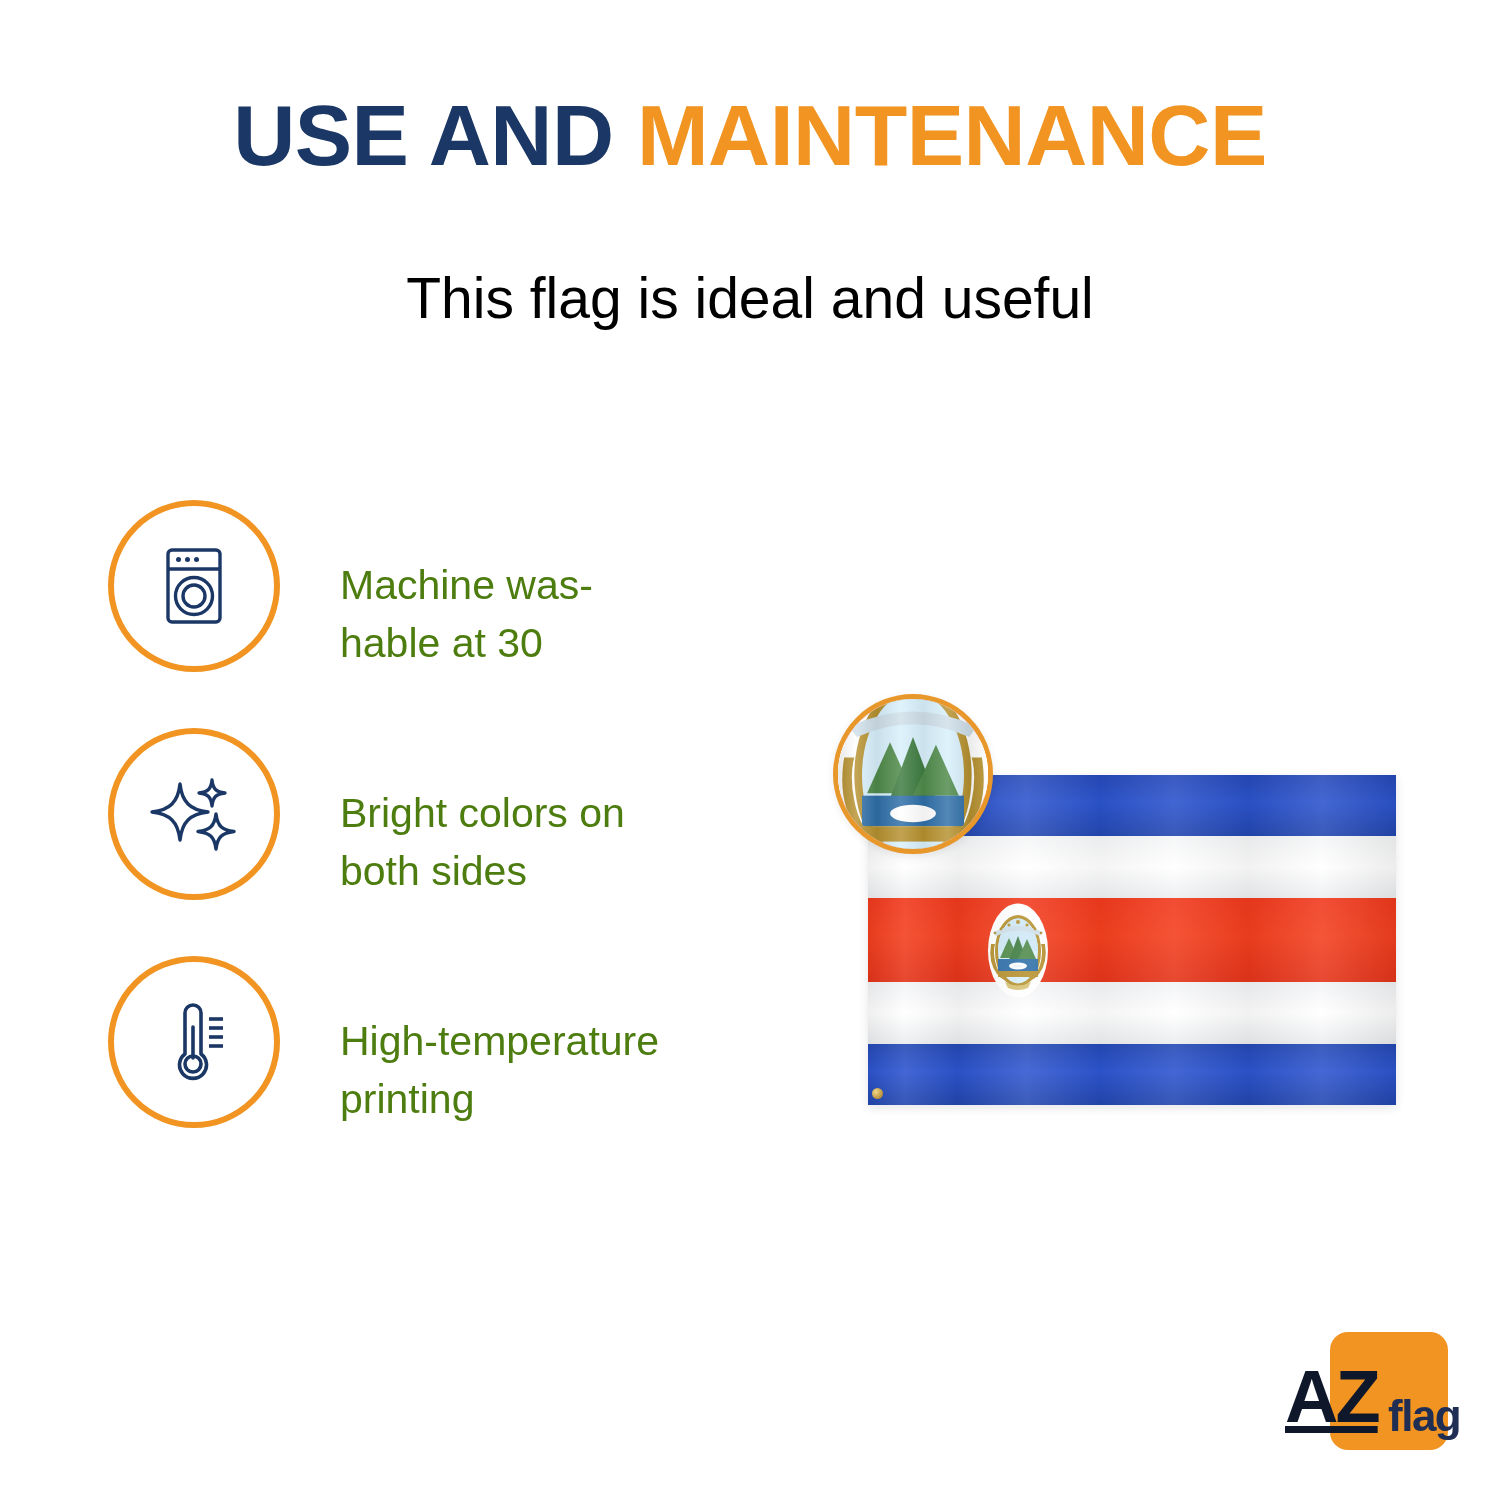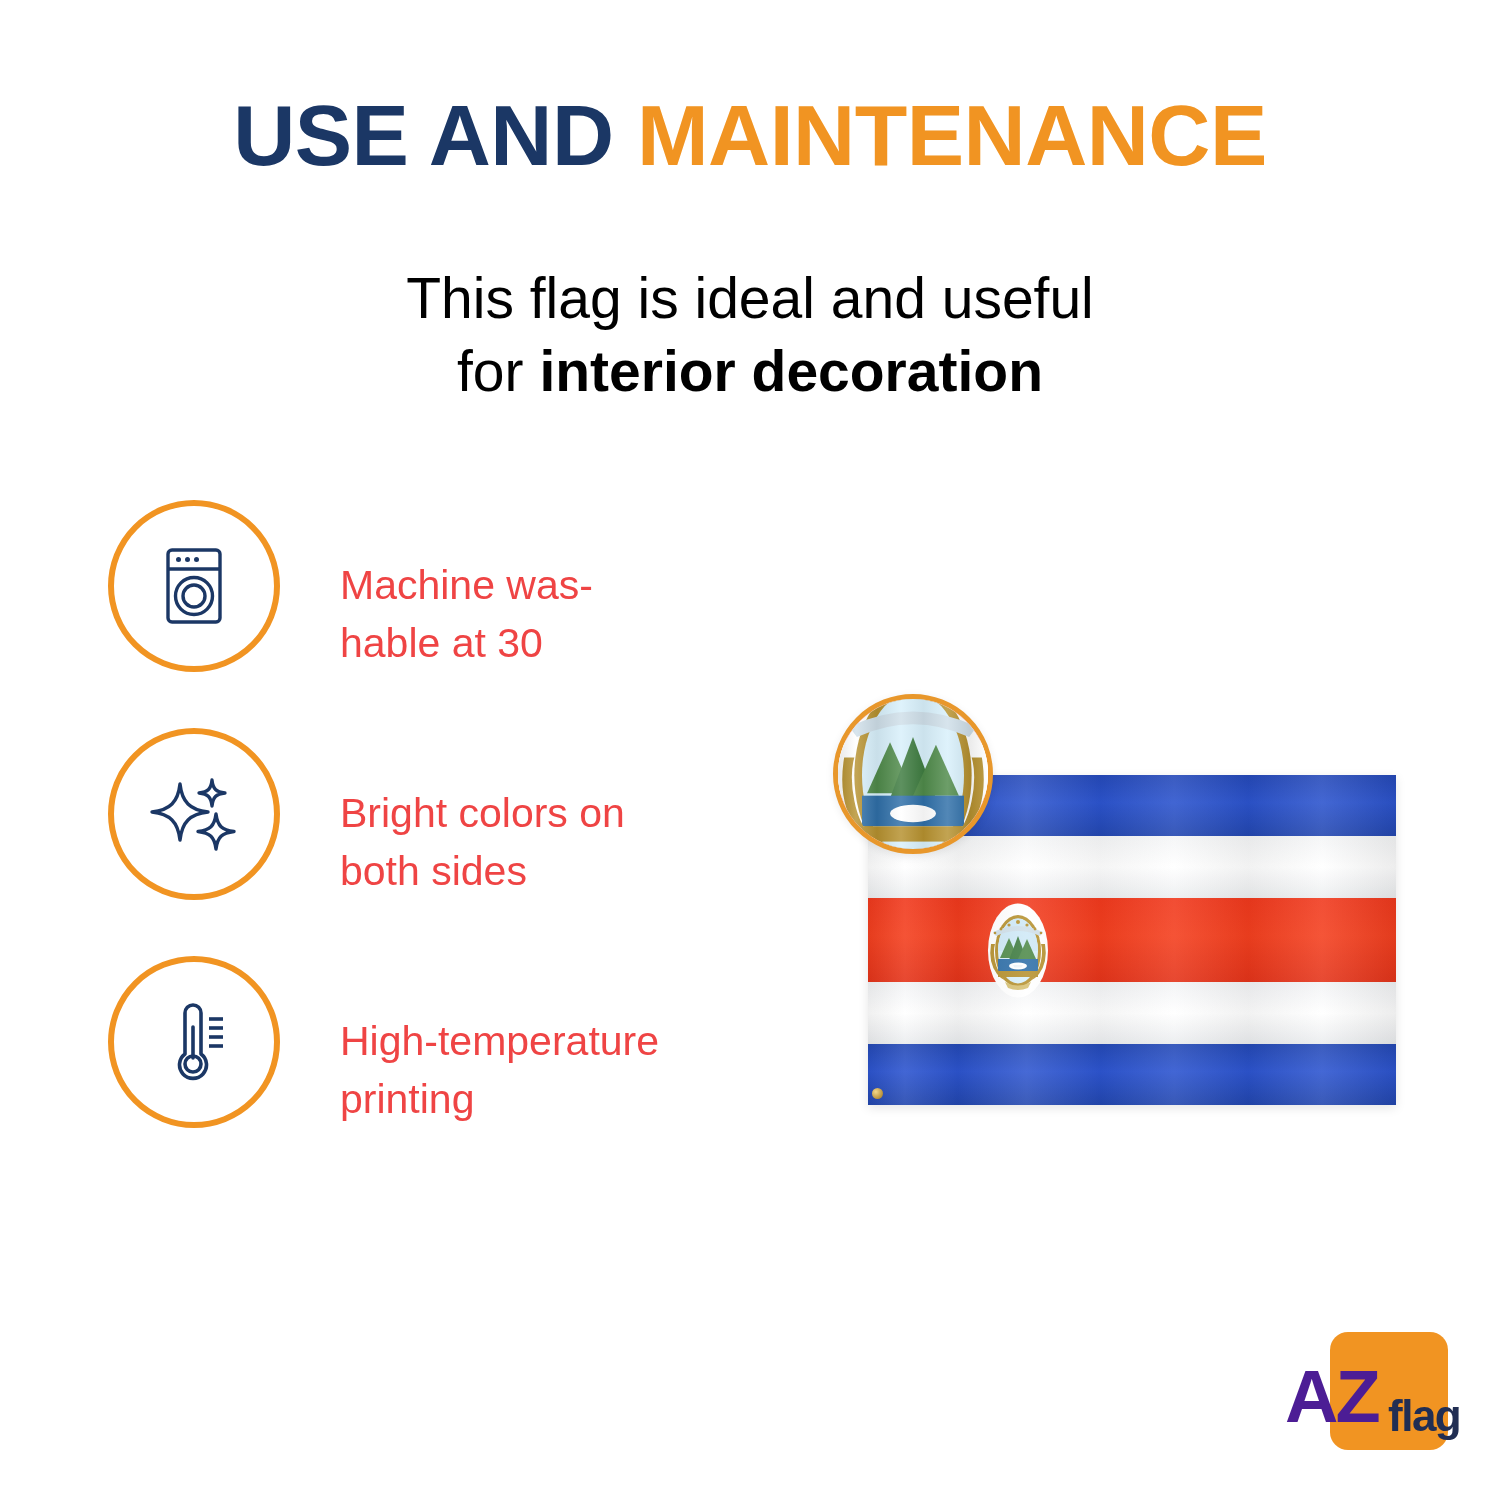--- a/index.html
+++ b/index.html
@@ -73,21 +73,21 @@
     position: absolute;
     left: 50%;
     top: 50%;
     transform: translate(-50%, -50%);
   }
   .feature-text {
     position: absolute;
     left: 232px;
     top: 50%;
     transform: translateY(-50%);
-    color: #ef4444;
+    color: #4d7c0f;
     font-size: 41px;
     font-weight: 300;
     line-height: 1.42;
     white-space: pre-line;
   }
 
   
   .flag-wrap {
     position: absolute;
     left: 868px;
@@ -199,23 +199,24 @@
     height: 118px;
     border-radius: 18px;
     background: #F19422;
   }
   .logo-az {
     position: absolute;
     left: -45px;
     top: 28px;
     font-size: 74px;
     font-weight: bold;
-    color: #4c1d95;
+    color: #0f172a;
     letter-spacing: -3px;
     line-height: 1;
+    text-decoration: underline;
   }
   .logo-flag {
     position: absolute;
     left: 58px;
     top: 62px;
     font-size: 44px;
     font-weight: bold;
     color: #212E53;
     letter-spacing: -1.5px;
     line-height: 1;
@@ -225,21 +226,20 @@
 <body>
 
 <div id="page">
 
   <h1 class="title">
     <span class="t-navy">USE AND </span><span class="t-orange">MAINTENANCE</span>
   </h1>
 
   <div class="subtitle">
     <div>This flag is ideal and useful</div>
-    <div><span>for </span><span class="sub-strong">interior decoration</span></div>
   </div>
 
   <div class="features">
 
     <div class="feature-row">
       <div class="badge">
         <svg width="96" height="96" viewBox="0 0 96 96">
           <rect x="22" y="12" width="52" height="72" rx="4" ry="4" fill="none" stroke="#1B3765" stroke-width="3.4"></rect>
           <line x1="22" y1="31" x2="74" y2="31" stroke="#1B3765" stroke-width="3.4"></line>
           <circle cx="32.5" cy="21.5" r="2.5" fill="#1B3765"></circle>

